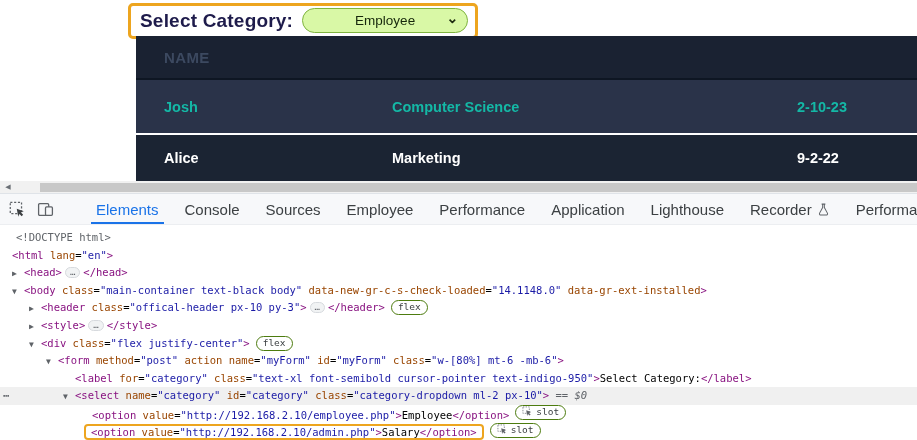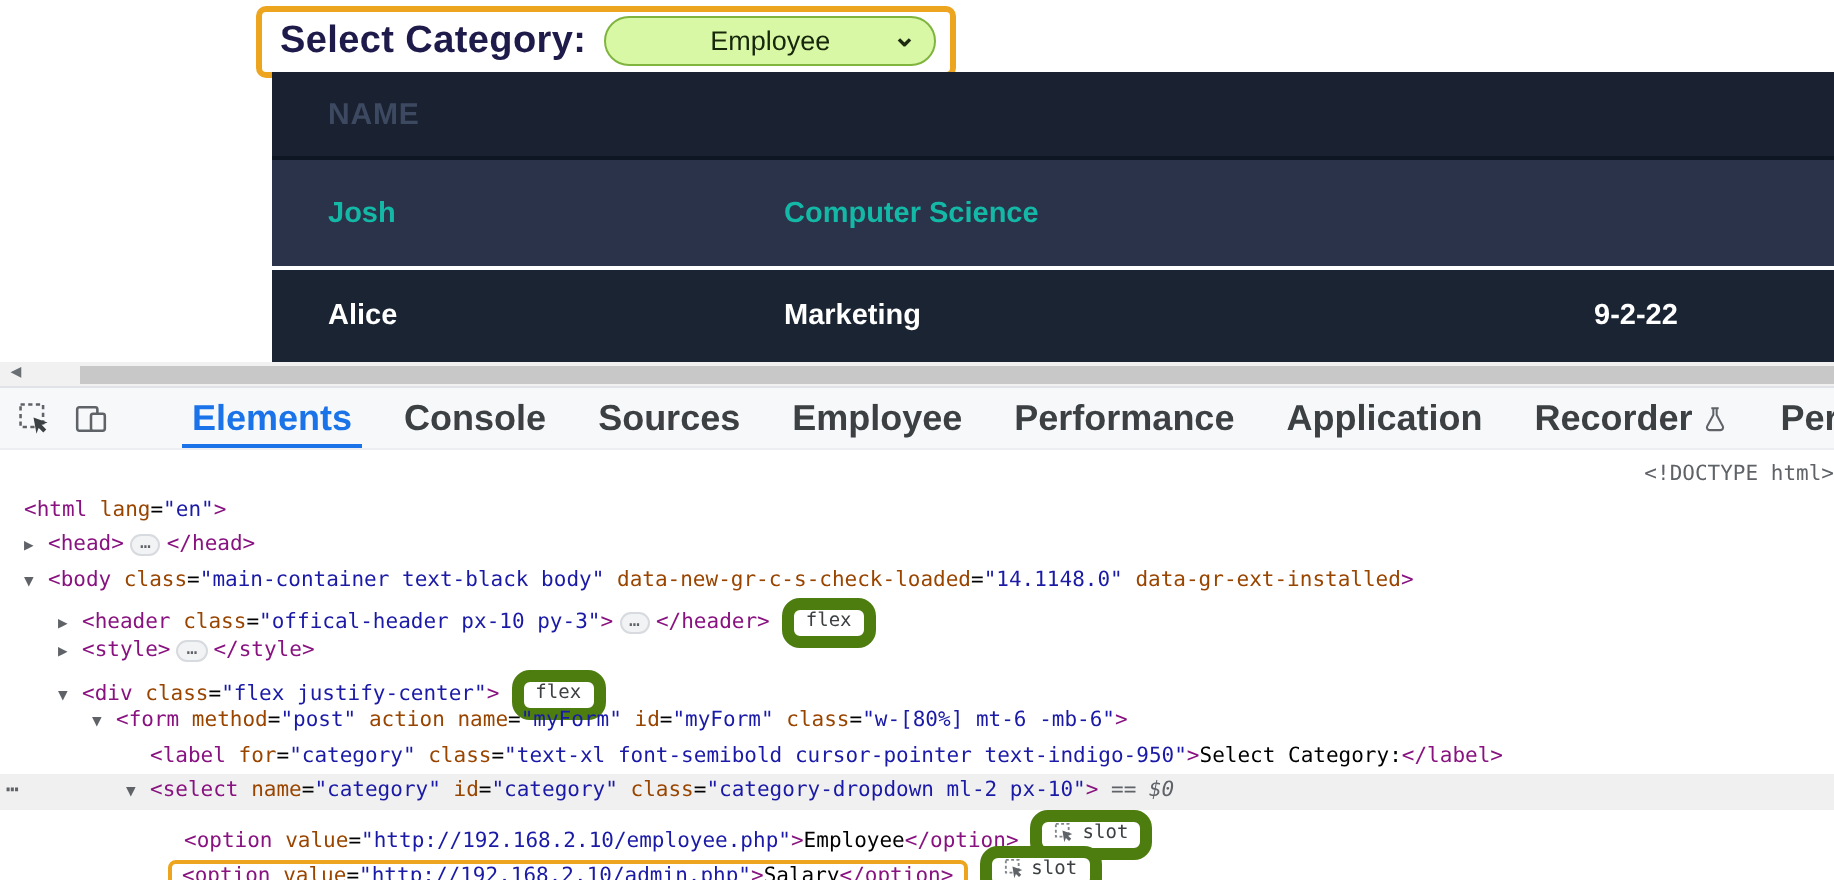--- a/index.html
+++ b/index.html
@@ -41,21 +41,21 @@
 
   
   .toolbar { display:flex; align-items:stretch; width:917px; height:31px; background:#f7f8fa;
              border-bottom:1px solid #eceef1; }
   .tb-icons { display:flex; align-items:center; gap:6px; padding:0 8px 0 6px; }
   .tb-icon { width:22px; height:22px; display:flex; align-items:center; justify-content:center;
              cursor:pointer; border-radius:2px; }
   .tb-sep { width:1px; background:#dadfe5; margin:5px 2px; }
   .tabs { display:flex; align-items:stretch; margin-left:8px; }
   .tab { position:relative; display:flex; align-items:center; gap:5px; padding:0 13px;
-         font-size:18px; color:#3c4043; cursor:pointer; white-space:nowrap;font-weight:bold; }
+         font-size:15px; color:#3c4043; cursor:pointer; white-space:nowrap; }
   .tab.active { color:var(--tabactive); }
   .tab.active::after { content:""; position:absolute; left:8px; right:8px; bottom:0;
                        height:2.5px; background:var(--tabactive); }
 
   
   .code { position:relative; width:917px; height:215px; background:#fff; padding-top:4px;
           font-family:"DejaVu Sans Mono", monospace; font-size:10.5px; overflow:hidden; }
   .code-line { position:relative; height:17.6px; line-height:17.6px; white-space:pre; }
   .code-line.selected { background:var(--selbg); }
   .gutter { position:absolute; left:3px; top:0; color:#5f6368; font-weight:bold;
@@ -64,21 +64,21 @@
            cursor:pointer; text-align:left; }
   .tok-tag { color:var(--tag); }
   .tok-attr { color:var(--attr); }
   .tok-val { color:var(--val); }
   .tok-pln { color:#000; }
   .tok-gray { color:#5f6368; }
   .tok-eq { color:#5f6368; font-style:italic; }
   .pill { display:inline-block; background:#f1f3f4; border:1px solid #d7dade; border-radius:7px;
           padding:0 4px 1px 4px; margin:0 3px; font-size:9px; line-height:8px; color:#5f6368;
           vertical-align:1px; cursor:pointer; }
-  .badge { display:inline-flex; align-items:center; gap:3px; border:6px solid #4d7c0f;
+  .badge { display:inline-flex; align-items:center; gap:3px; border:1px solid #4d7c0f;
            border-radius:9px; padding:0px 6px 1px 6px; margin-left:6px; background:#fff;
            font-size:9.5px; line-height:12px; color:#3c4043; vertical-align:1px; cursor:pointer; }
   .hlbox { display:inline-block; border:2.5px solid var(--accent); border-radius:4px;
            padding:0 5px 0 5px; margin-left:-8px; line-height:12px; }
 </style>
 </head>
 <body>
 
 <div class="screen">
 
@@ -90,20 +90,21 @@
         <span class="chev">⌄</span>
       </div>
     </div>
     <div class="emp-table">
       <div class="trow thead" id="thead">
           <div class="tcell">NAME</div>
         </div>
       <div class="trow trow1" id="trow1">
           <div class="tcell">Josh</div>
           <div class="tcell">Computer Science</div>
+          <div class="tcell">2-10-23</div>
         </div>
       <div class="tdivider"></div>
       <div class="trow trow2" id="trow2">
           <div class="tcell">Alice</div>
           <div class="tcell">Marketing</div>
           <div class="tcell">9-2-22</div>
         </div>
     </div>
   </section>
 
@@ -141,34 +142,37 @@
         <div class="tab">
           <span>Employee</span>
         </div>
         <div class="tab">
           <span>Performance</span>
         </div>
         <div class="tab">
           <span>Application</span>
         </div>
         <div class="tab">
+          <span>Lighthouse</span>
+        </div>
+        <div class="tab">
           <span>Recorder</span>
   <svg width="13" height="13" viewBox="0 0 14 14">
     <path d="M5 1.2 h4 M6.1 1.2 v3.7 L2.8 10.9 c-.5 1 .2 2.1 1.3 2.1 h5.8 c1.1 0 1.8-1.1 1.3-2.1 L7.9 4.9 V1.2" fill="none" stroke="#5f6368" stroke-width="1.1" stroke-linejoin="round"></path>
   </svg>
 </div>
         <div class="tab">
           <span>Performance insights</span>
 
 </div>
       </div>
   </div>
 
   <div class="code" id="code">
-      <div class="code-line" style="padding-left: 16px; text-align: right;"><span class="tok-gray">&lt;!DOCTYPE html&gt;</span></div>
+      <div class="code-line" style="padding-left: 16px;"><span class="tok-gray">&lt;!DOCTYPE html&gt;</span></div>
       <div class="code-line" style="padding-left: 12px;"><span class="tok-tag">&lt;html</span><span class="tok-attr"> lang</span><span class="tok-pln">=</span><span class="tok-val">"en"</span><span class="tok-tag">&gt;</span></div>
       <div class="code-line" style="padding-left: 12px;"><span class="arrow">▶</span><span class="tok-tag">&lt;head&gt;</span><span class="pill">…</span><span class="tok-tag">&lt;/head&gt;</span></div>
       <div class="code-line" style="padding-left: 12px;"><span class="arrow">▼</span><span class="tok-tag">&lt;body</span><span class="tok-attr"> class</span><span class="tok-pln">=</span><span class="tok-val">"main-container text-black body"</span><span class="tok-attr"> data-new-gr-c-s-check-loaded</span><span class="tok-pln">=</span><span class="tok-val">"14.1148.0"</span><span class="tok-attr"> data-gr-ext-installed</span><span class="tok-tag">&gt;</span></div>
       <div class="code-line" style="padding-left: 29px;"><span class="arrow">▶</span><span class="tok-tag">&lt;header</span><span class="tok-attr"> class</span><span class="tok-pln">=</span><span class="tok-val">"offical-header px-10 py-3"</span><span class="tok-tag">&gt;</span><span class="pill">…</span><span class="tok-tag">&lt;/header&gt;</span><span class="badge"><span>flex</span></span></div>
       <div class="code-line" style="padding-left: 29px;"><span class="arrow">▶</span><span class="tok-tag">&lt;style&gt;</span><span class="pill">…</span><span class="tok-tag">&lt;/style&gt;</span></div>
       <div class="code-line" style="padding-left: 29px;"><span class="arrow">▼</span><span class="tok-tag">&lt;div</span><span class="tok-attr"> class</span><span class="tok-pln">=</span><span class="tok-val">"flex justify-center"</span><span class="tok-tag">&gt;</span><span class="badge"><span>flex</span></span></div>
       <div class="code-line" style="padding-left: 46px;"><span class="arrow">▼</span><span class="tok-tag">&lt;form</span><span class="tok-attr"> method</span><span class="tok-pln">=</span><span class="tok-val">"post"</span><span class="tok-attr"> action</span><span class="tok-attr"> name</span><span class="tok-pln">=</span><span class="tok-val">"myForm"</span><span class="tok-attr"> id</span><span class="tok-pln">=</span><span class="tok-val">"myForm"</span><span class="tok-attr"> class</span><span class="tok-pln">=</span><span class="tok-val">"w-[80%] mt-6 -mb-6"</span><span class="tok-tag">&gt;</span></div>
       <div class="code-line" style="padding-left: 75px;"><span class="tok-tag">&lt;label</span><span class="tok-attr"> for</span><span class="tok-pln">=</span><span class="tok-val">"category"</span><span class="tok-attr"> class</span><span class="tok-pln">=</span><span class="tok-val">"text-xl font-semibold cursor-pointer text-indigo-950"</span><span class="tok-tag">&gt;</span><span class="tok-pln">Select Category:</span><span class="tok-tag">&lt;/label&gt;</span></div>
       <div class="code-line selected" style="padding-left: 63px;"><span class="gutter">⋯</span><span class="arrow">▼</span><span class="tok-tag">&lt;select</span><span class="tok-attr"> name</span><span class="tok-pln">=</span><span class="tok-val">"category"</span><span class="tok-attr"> id</span><span class="tok-pln">=</span><span class="tok-val">"category"</span><span class="tok-attr"> class</span><span class="tok-pln">=</span><span class="tok-val">"category-dropdown ml-2 px-10"</span><span class="tok-tag">&gt;</span><span class="tok-eq"> == $0</span></div>
       <div class="code-line" style="padding-left: 92px;"><span class="tok-tag">&lt;option</span><span class="tok-attr"> value</span><span class="tok-pln">=</span><span class="tok-val">"http://192.168.2.10/employee.php"</span><span class="tok-tag">&gt;</span><span class="tok-pln">Employee</span><span class="tok-tag">&lt;/option&gt;</span><span class="badge">

